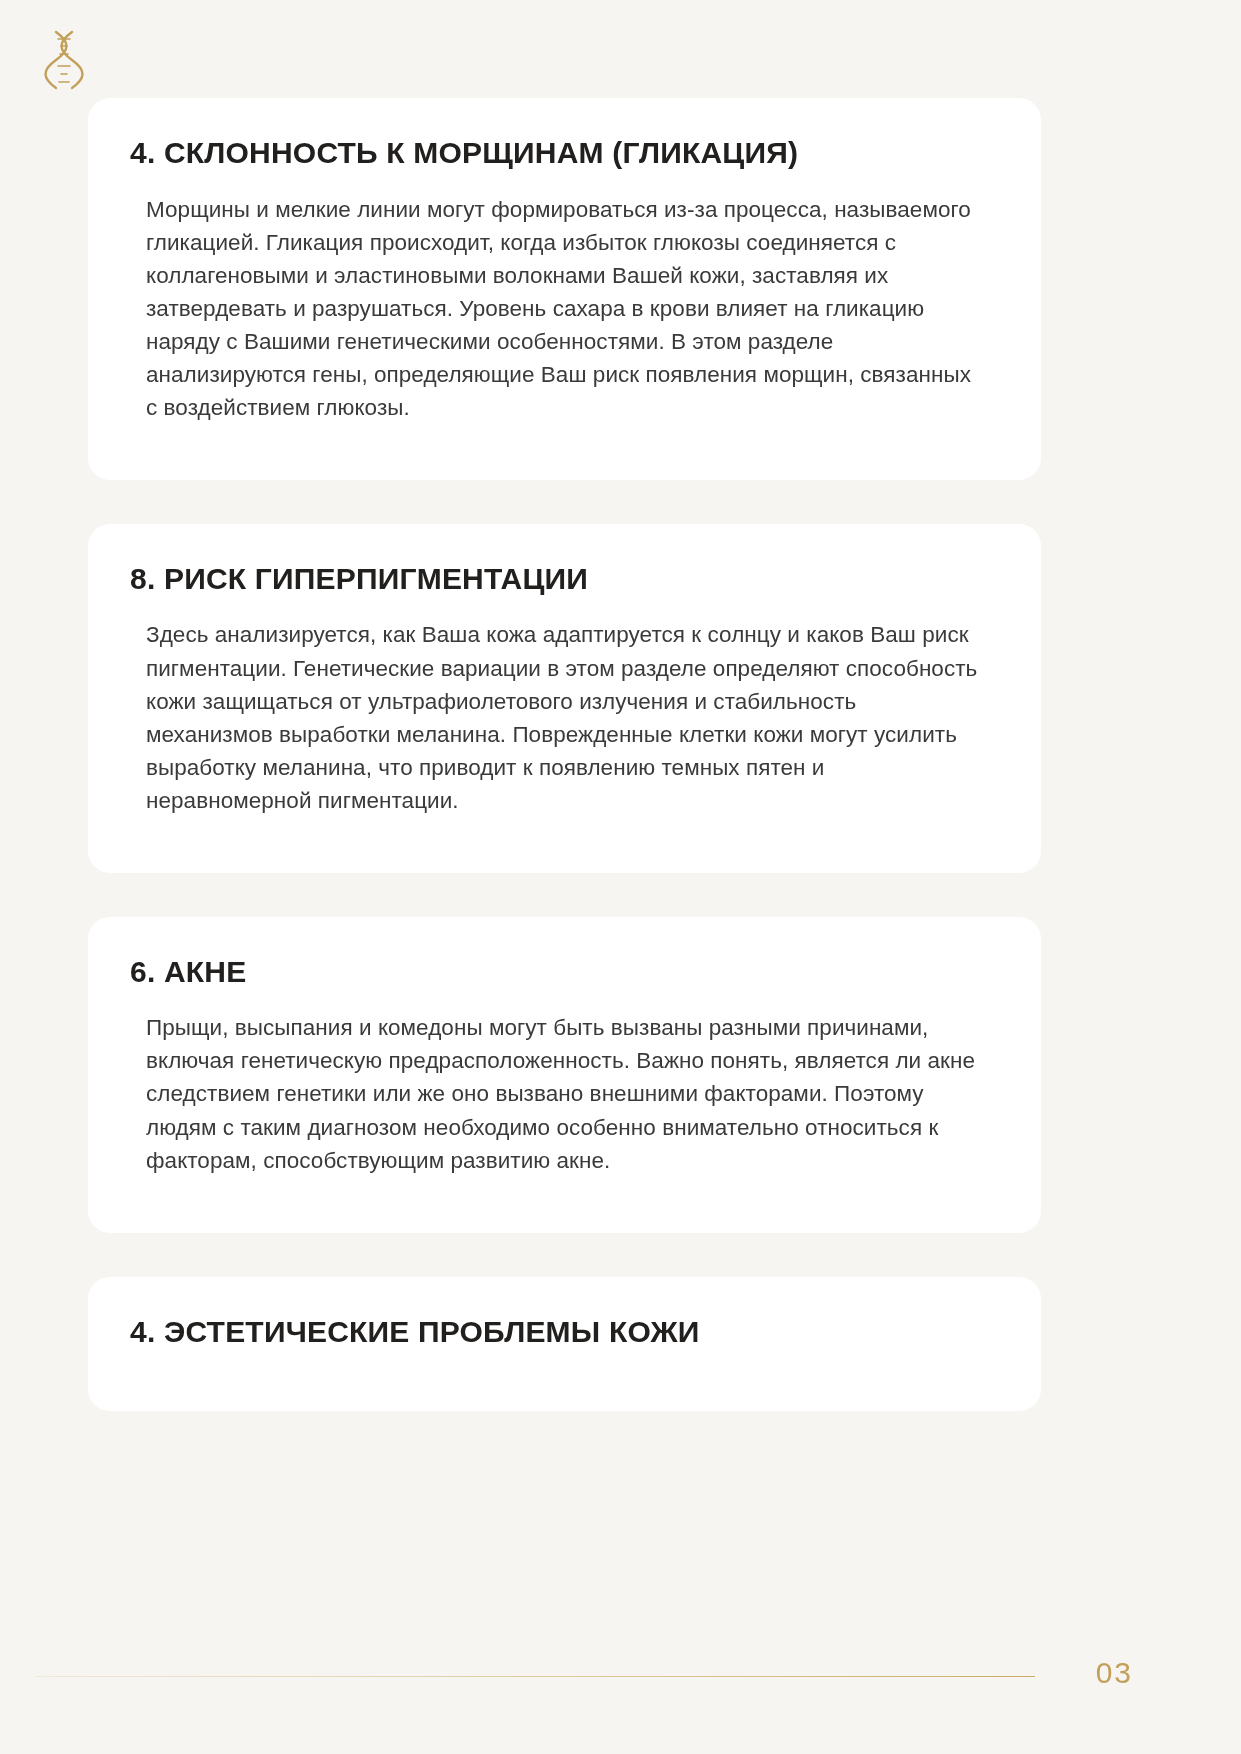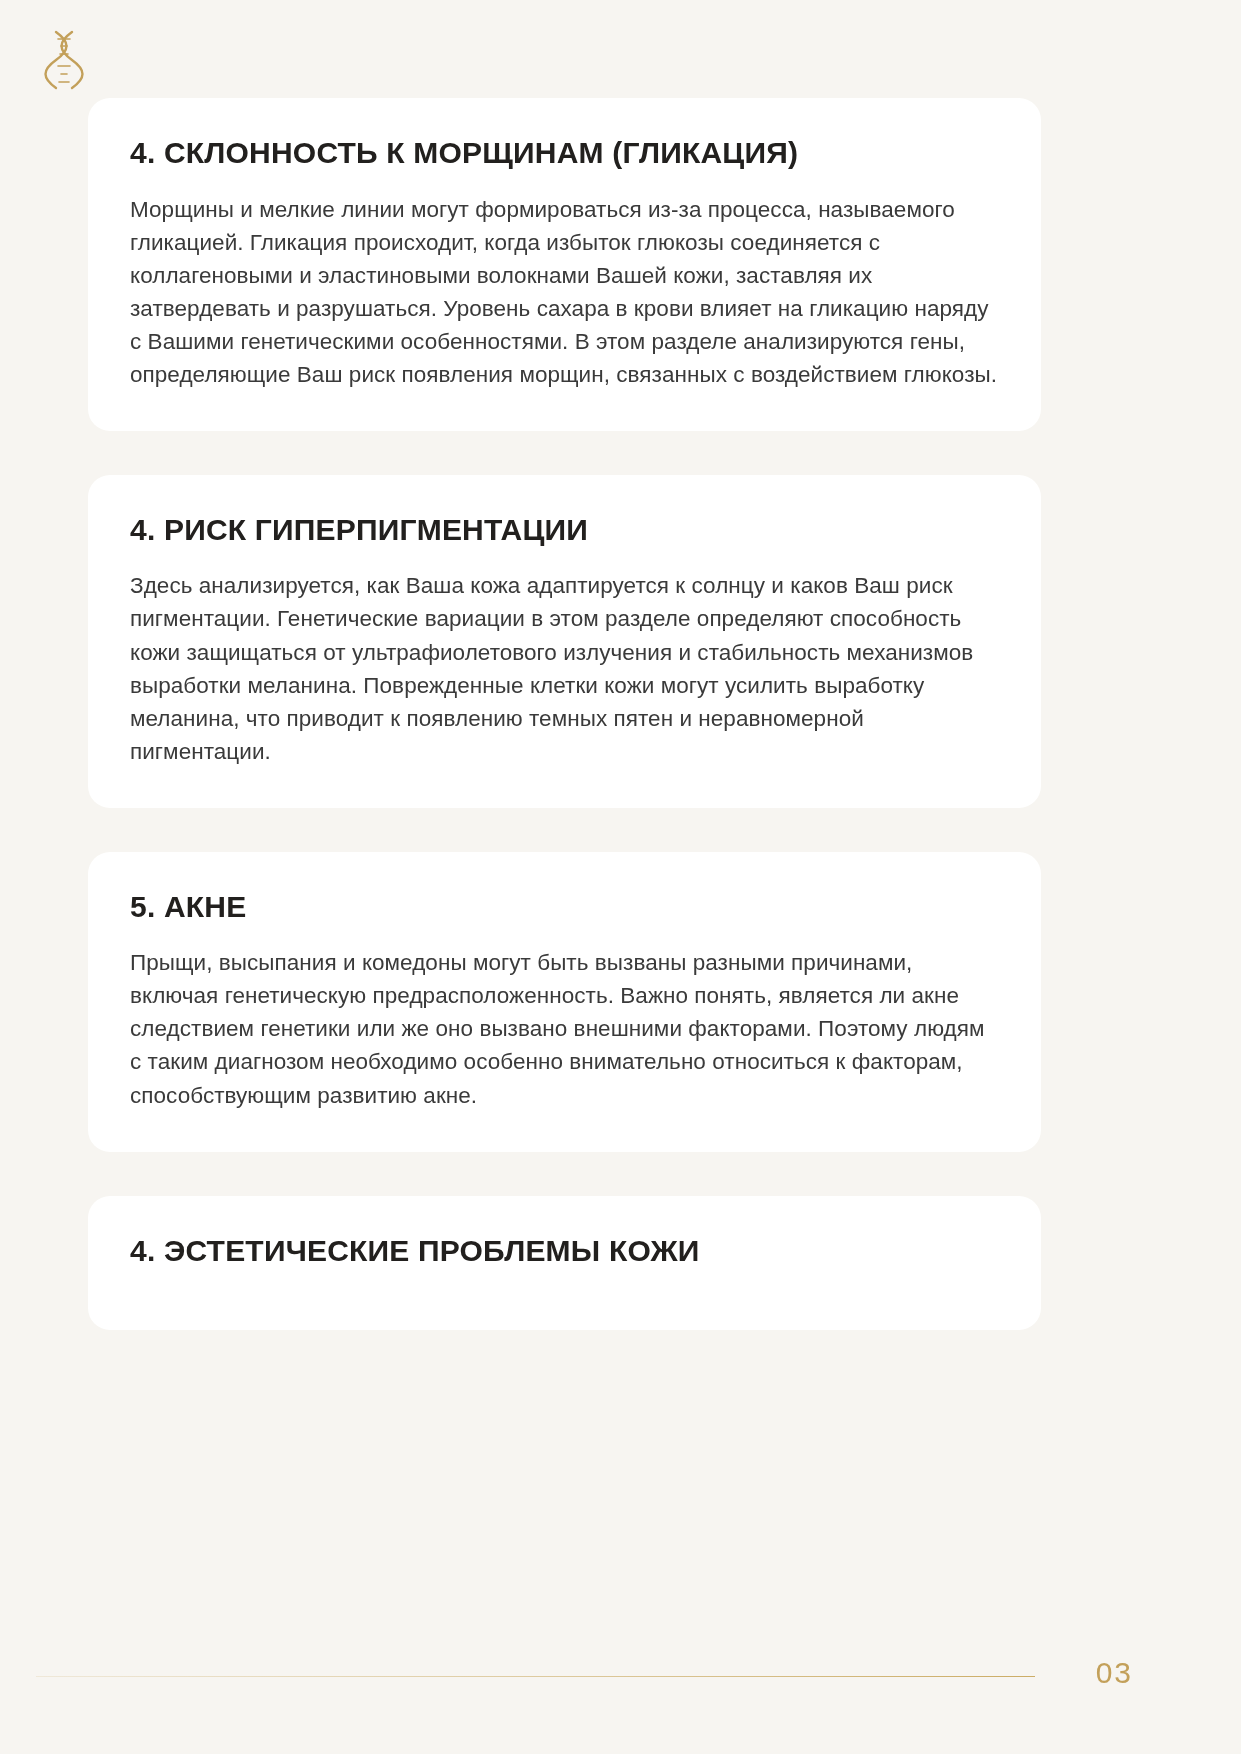--- a/index.html
+++ b/index.html
@@ -54,21 +54,21 @@
   .card h2 {
     margin: 0 0 22px 0;
     font-size: 30px;
     line-height: 1.15;
     font-weight: 700;
     letter-spacing: 0.2px;
     color: #22201e;
   }
 
   .card p {
-    margin: 0;
+    margin: 16px;
     font-size: 22.5px;
     line-height: 1.47;
     color: #3a3a3a;
     font-weight: 400;
     letter-spacing: 0.05px;
   }
 
   
   .footer {
     position: absolute;
@@ -119,26 +119,26 @@
   </div>
 
   <div class="cards">
 
     <section class="card">
       <h2>4. СКЛОННОСТЬ К МОРЩИНАМ (ГЛИКАЦИЯ)</h2>
       <p>Морщины и мелкие линии могут формироваться из-за процесса, называемого гликацией. Гликация происходит, когда избыток глюкозы соединяется с коллагеновыми и эластиновыми волокнами Вашей кожи, заставляя их затвердевать и разрушаться. Уровень сахара в крови влияет на гликацию наряду с Вашими генетическими особенностями. В этом разделе анализируются гены, определяющие Ваш риск появления морщин, связанных с воздействием глюкозы.</p>
     </section>
 
     <section class="card">
-      <h2>4. РИСК ГИПЕРПИГМЕНТАЦИИ</h2>
+      <h2>8. РИСК ГИПЕРПИГМЕНТАЦИИ</h2>
       <p>Здесь анализируется, как Ваша кожа адаптируется к солнцу и каков Ваш риск пигментации. Генетические вариации в этом разделе определяют способность кожи защищаться от ультрафиолетового излучения и стабильность механизмов выработки меланина. Поврежденные клетки кожи могут усилить выработку меланина, что приводит к появлению темных пятен и неравномерной пигментации.</p>
     </section>
 
     <section class="card">
-      <h2>5. АКНЕ</h2>
+      <h2>6. АКНЕ</h2>
       <p>Прыщи, высыпания и комедоны могут быть вызваны разными причинами, включая генетическую предрасположенность. Важно понять, является ли акне следствием генетики или же оно вызвано внешними факторами. Поэтому людям с таким диагнозом необходимо особенно внимательно относиться к факторам, способствующим развитию акне.</p>
     </section>
 
     <section class="card">
       <h2>4. ЭСТЕТИЧЕСКИЕ ПРОБЛЕМЫ КОЖИ</h2>
     </section>
 
   </div>
 
   <div class="footer">

